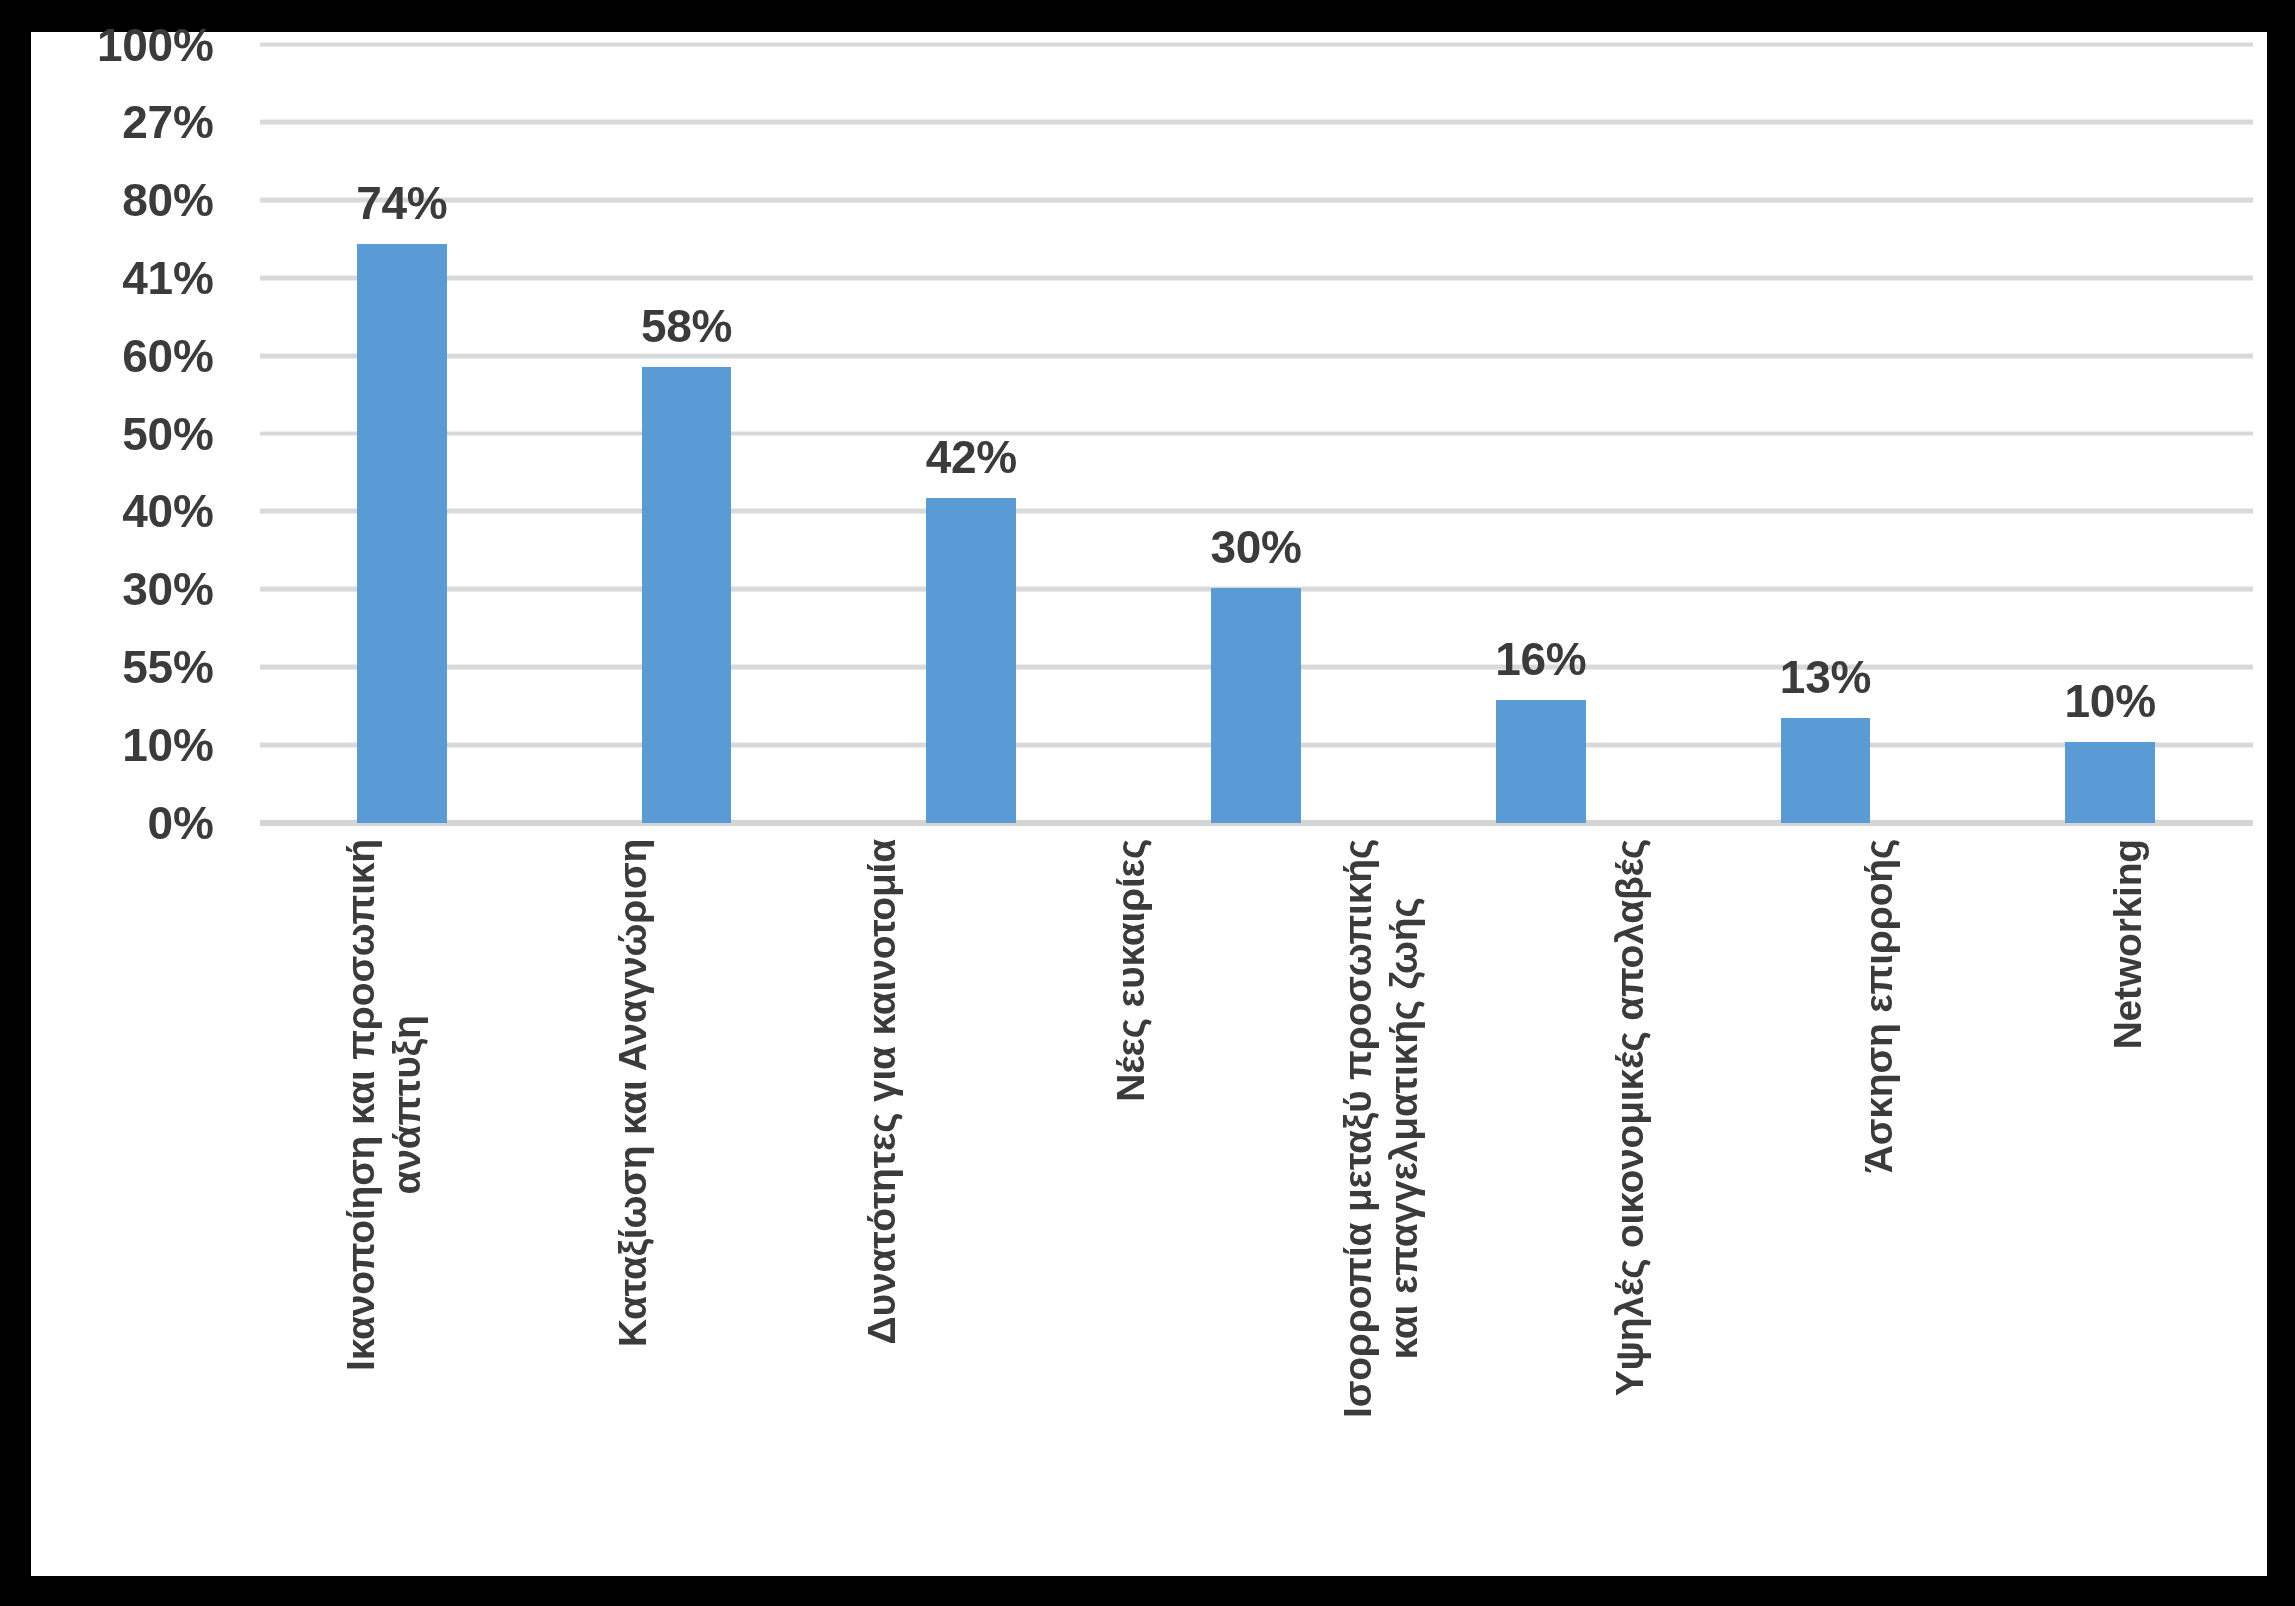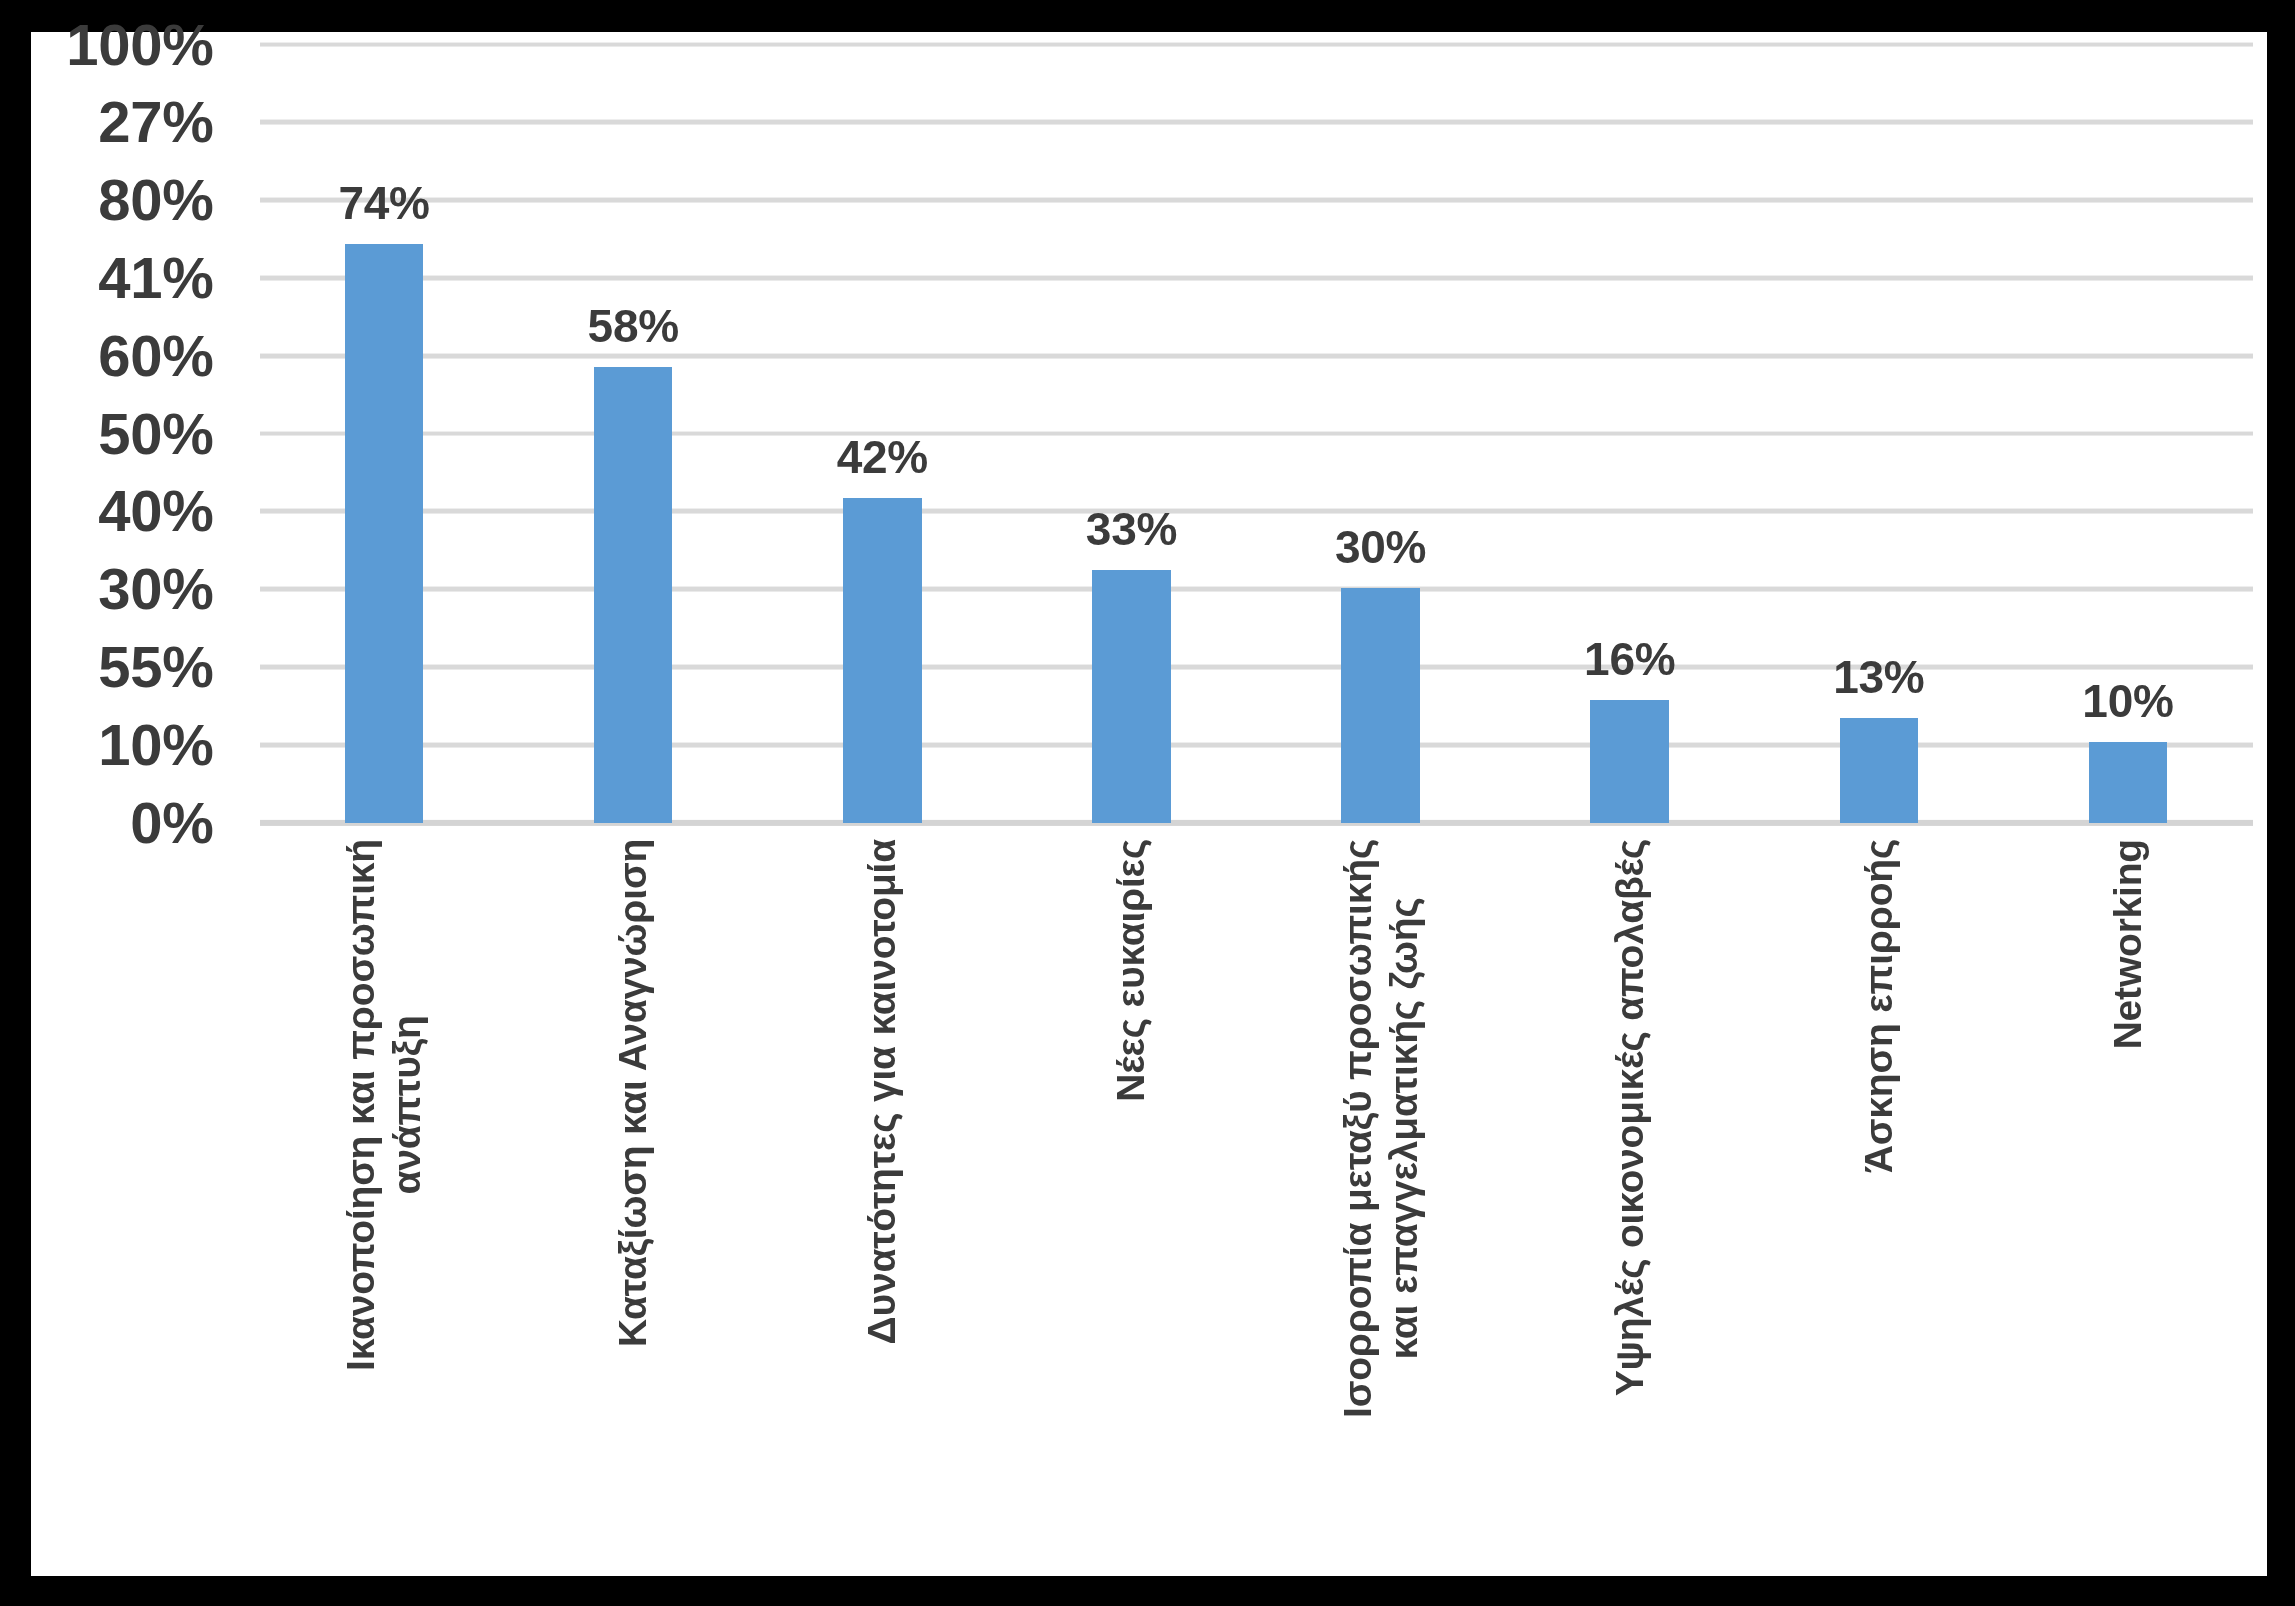--- a/index.html
+++ b/index.html
@@ -59,21 +59,21 @@
     position: absolute;
     left: 0px;
     top: 12.5px;
     width: 208px;
     height: 778px;
   }
   .y-tick {
     position: absolute;
     right: 25px;
     transform: translateY(-50%);
-    font-size: 58px;
+    font-size: 46px;
     font-weight: bold;
     color: #3b3b3b;
     letter-spacing: -0.3px;
     white-space: nowrap;
     line-height: 1;
     text-align: right;
   }
 
   
   #bars-layer {
@@ -186,24 +186,20 @@
         </div>
         <div class="bar-slot">
           <div class="bar-value" style="bottom: calc(58.6% + 18px);">58%</div>
           <div class="bar" title="Καταξίωση και Αναγνώριση — 58%" style="height: 58.6%; background: rgb(91, 155, 213);"></div>
         </div>
         <div class="bar-slot">
           <div class="bar-value" style="bottom: calc(41.7% + 18px);">42%</div>
           <div class="bar" title="Δυνατότητες για καινοτομία — 42%" style="height: 41.7%; background: rgb(91, 155, 213);"></div>
         </div>
         <div class="bar-slot">
-          <div class="bar-value" style="bottom: calc(32.5% + 18px);">33%</div>
-          <div class="bar" title="Νέες ευκαιρίες — 33%" style="height: 32.5%; background: rgb(91, 155, 213);"></div>
-        </div>
-        <div class="bar-slot">
           <div class="bar-value" style="bottom: calc(30.2% + 18px);">30%</div>
           <div class="bar" title="Ισορροπία  μεταξύ προσωπικής και επαγγελματικής ζωής — 30%" style="height: 30.2%; background: rgb(91, 155, 213);"></div>
         </div>
         <div class="bar-slot">
           <div class="bar-value" style="bottom: calc(15.7% + 18px);">16%</div>
           <div class="bar" title="Υψηλές οικονομικές  απολαβές — 16%" style="height: 15.7%; background: rgb(91, 155, 213);"></div>
         </div>
         <div class="bar-slot">
           <div class="bar-value" style="bottom: calc(13.4% + 18px);">13%</div>
           <div class="bar" title="Άσκηση επιρροής — 13%" style="height: 13.4%; background: rgb(91, 155, 213);"></div>

